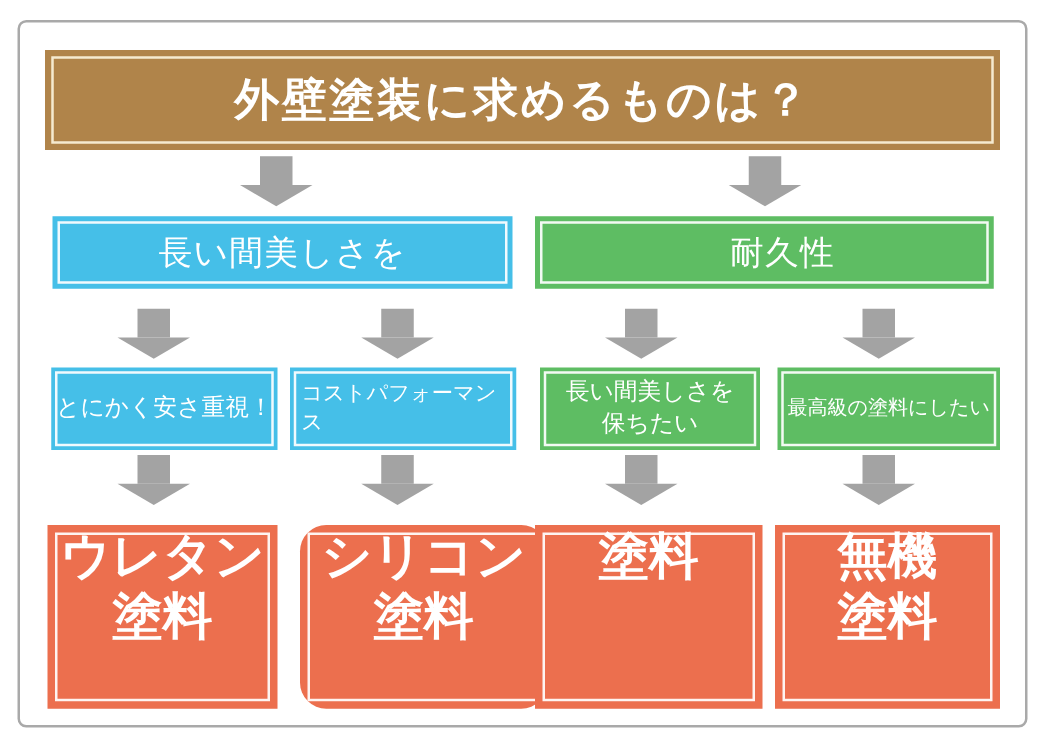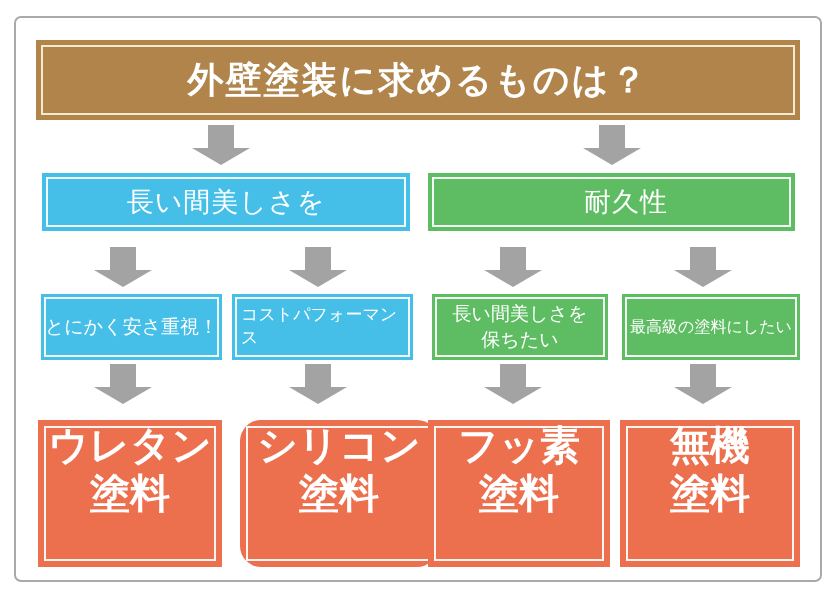--- a/index.html
+++ b/index.html
@@ -138,20 +138,19 @@
 
   <div class="box result res1">
     <span class="line">ウレタン</span>
     <span class="line">塗料</span>
   </div>
   <div class="box result res2">
     <span class="line">シリコン</span>
     <span class="line">塗料</span>
   </div>
   <div class="box result res3">
-    <span class="line">フッ素</span>
     <span class="line">塗料</span>
   </div>
   <div class="box result res4">
     <span class="line">無機</span>
     <span class="line">塗料</span>
   </div>
 </div>
 
 </body></html>

